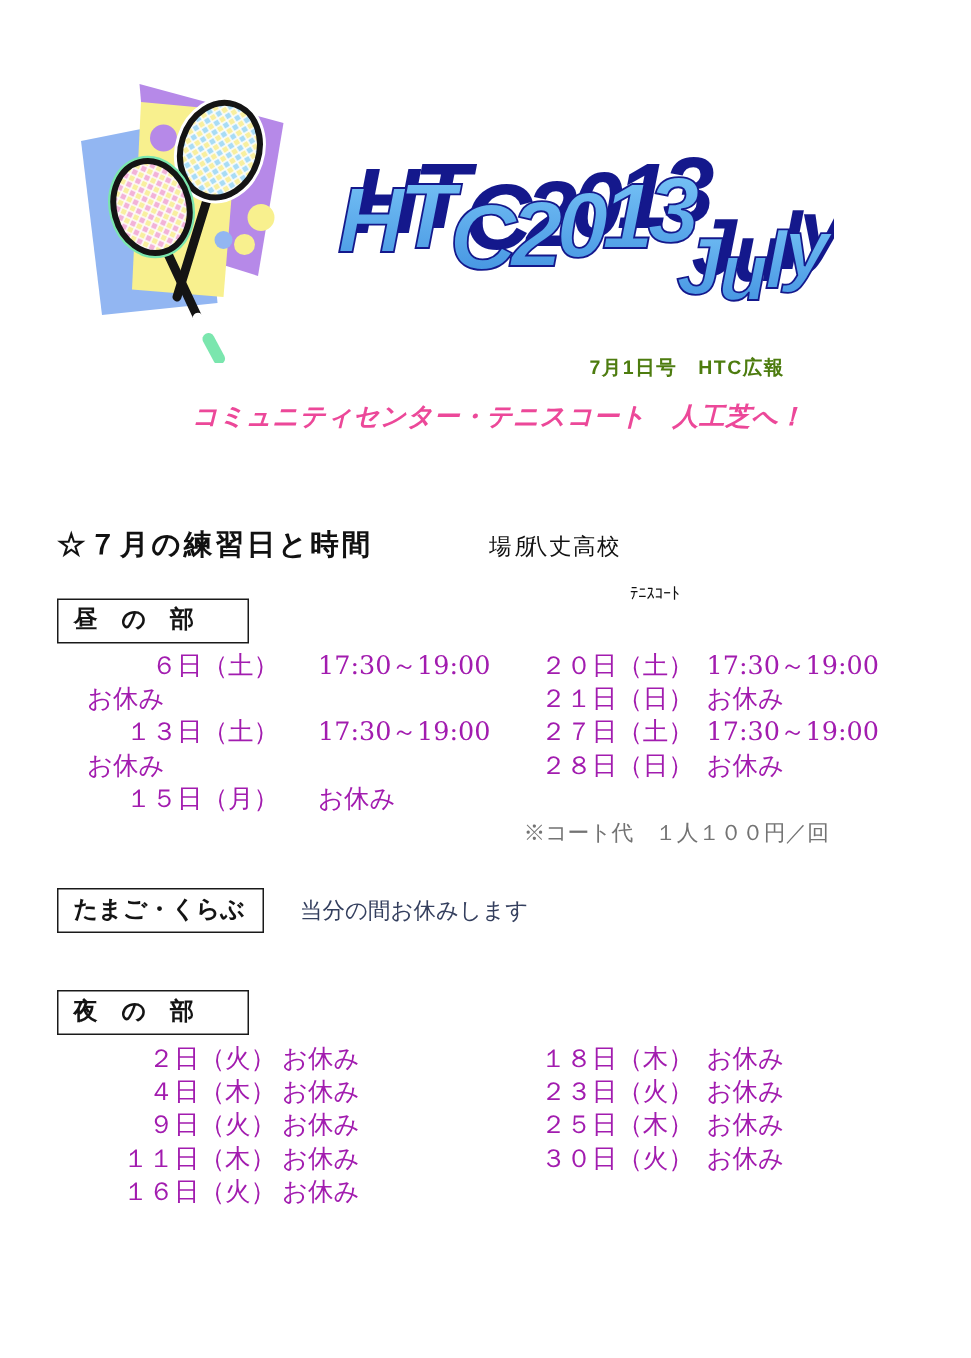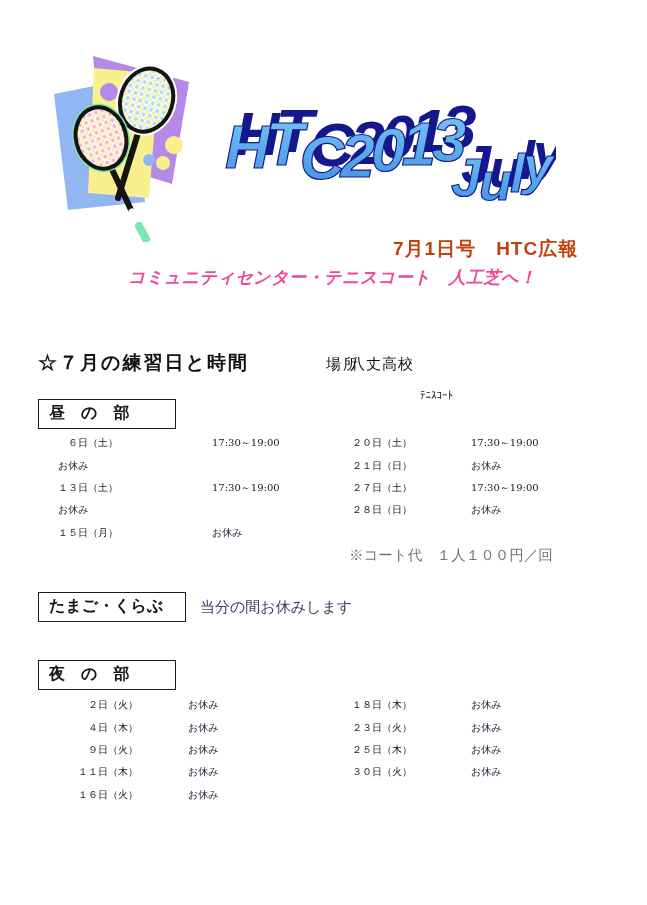--- a/index.html
+++ b/index.html
@@ -13,52 +13,52 @@
   }
   .abs { position:absolute; }
 
   
   .clipart  { left:46px; top:50px; }
   .wordart  { left:211px; top:64px; }
 
   
   .issue {
     left:393px; top:236px;
-    font-size:19px; font-weight:bold; letter-spacing:1px;
-    white-space:pre; color:#c2410c;
+    font-size:13px; font-weight:bold; letter-spacing:1px;
+    white-space:pre; color:#4d7c0f;
   }
   .headline {
     left:128px; top:266px;
     font-size:17px; font-weight:bold; font-style:italic;
     letter-spacing:0.5px; white-space:pre; color:#ec4899;
   }
 
   
   .section-row { left:0; top:350px; width:647px; height:30px; }
   .sec-title   { position:absolute; left:38px; top:0; font-size:19px; font-weight:bold; letter-spacing:2px; white-space:pre; }
   .place-label { position:absolute; left:286px; top:5px; font-size:15px; letter-spacing:2px;margin-left:40px; }
   .place-value { position:absolute; left:350px; top:5px; font-size:15px; letter-spacing:1px; }
   .place-sub   { position:absolute; left:420px; top:8px; font-size:11px;margin-top:31px; }
 
   
   .box-label {
     position:absolute; left:38px;
     border:1.5px solid #1a1a1a; background:#fff;
     font-size:16px; font-weight:bold; letter-spacing:0;
-    padding:3px 20px 4px 10px; white-space:pre; color:#141414;
+    padding:3px 10px 4px 10px; white-space:pre; color:#141414;
   }
   #box-day    { top:399px; width:106px; }
   #box-tamago { top:592px; width:116px; }
   #box-night  { top:660px; width:106px; }
 
   
   .sched {
     position:absolute;
     font-family:"DejaVu Serif","Liberation Serif",serif;
-    font-size:10px; color:#0f172a;
+    font-size:17px; color:#a21caf;text-align:center;
   }
   .sched .row { display:flex; align-items:center; height:22.4px; white-space:pre; }
   .sched .day { display:inline-block; }
   #day-left    { left:58px;  top:432px; }
   #day-right   { left:352px; top:432px; }
   #night-left  { left:58px;  top:694px;margin-left:20px; }
   #night-right { left:352px; top:694px; }
   #day-left   .day { width:154px; }
   #night-left .day { width:110px; }
   #day-right   .day, #night-right .day { width:119px; }

